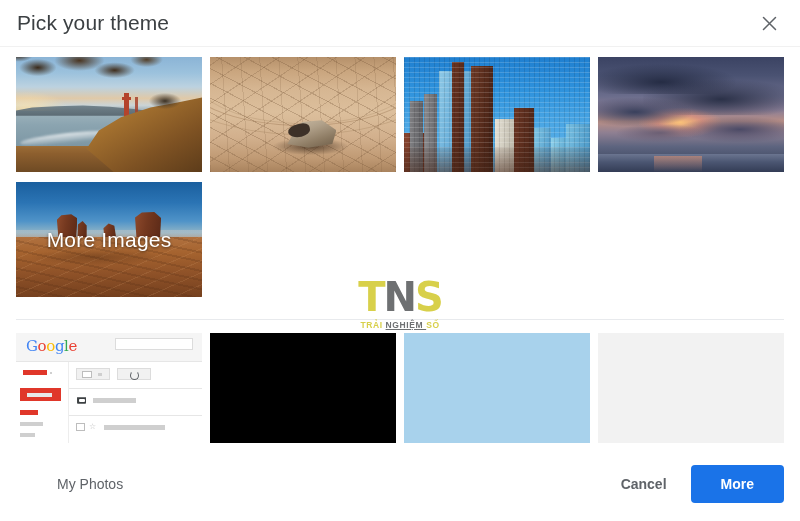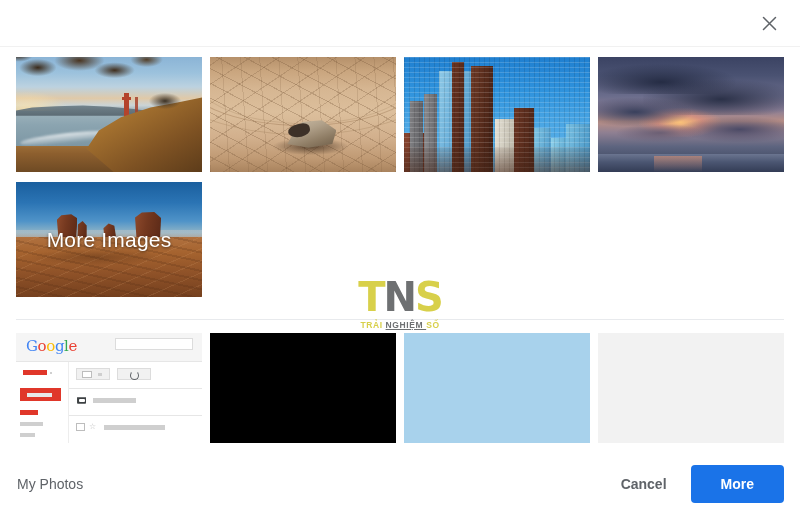--- a/index.html
+++ b/index.html
@@ -382,20 +382,21 @@
   }
 
   
   .footer {
     flex: 0 0 74px;
     height: 74px;
     display: flex;
     align-items: center;
     padding: 0 16px;
     background: #fff;
+    margin-left: 40px;
   }
   .my-photos {
     font-size: 14px;
     color: #5f6368;
     cursor: pointer;
     padding-left: 1px;
   }
   .cancel-btn {
     font-size: 14px;
     color: #5f6368;
@@ -416,20 +417,21 @@
     cursor: pointer;
     font-family: "Liberation Sans", sans-serif;
   }
 </style>
 </head>
 <body>
 
 <div class="dialog">
 
   <div class="header">
+    <div class="title">Pick your theme</div>
     <div class="spacer"></div>
     <div class="close-btn">
       <span>
         <svg width="15" height="15" viewBox="0 0 15 15" aria-hidden="true">
           <path d="M1.5 1.5 L13.5 13.5 M13.5 1.5 L1.5 13.5" stroke="#5f6368" stroke-width="1.5" fill="none" stroke-linecap="round"></path>
         </svg>
       </span>
     </div>
   </div>
 

